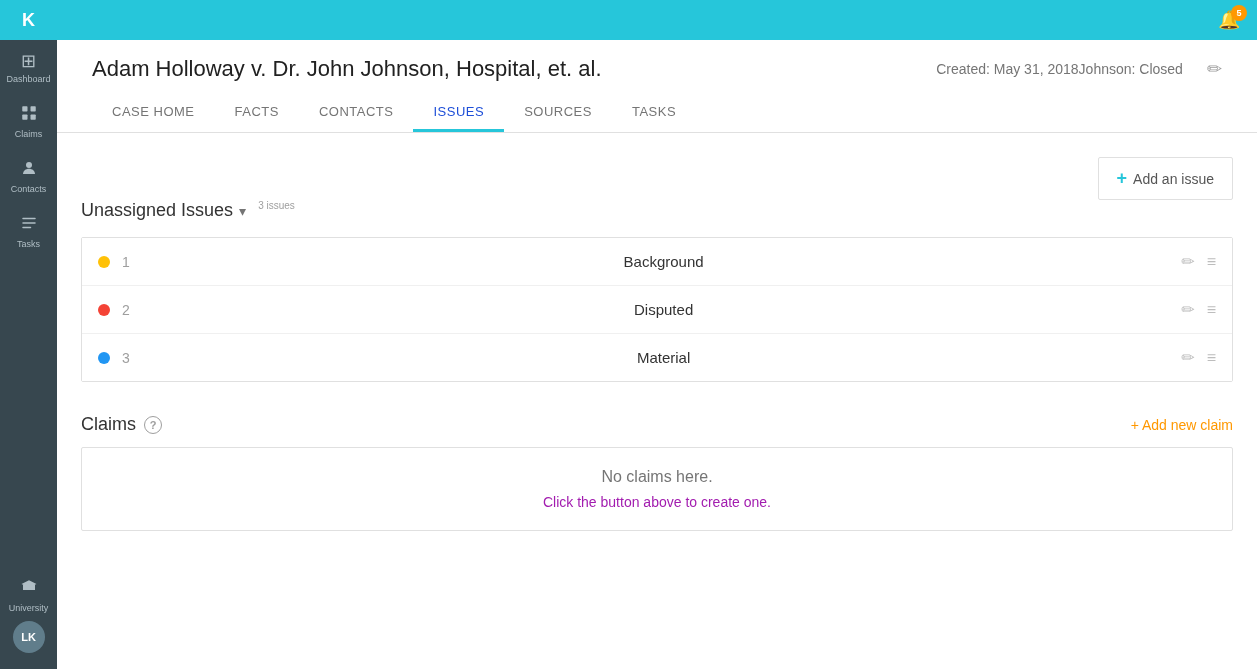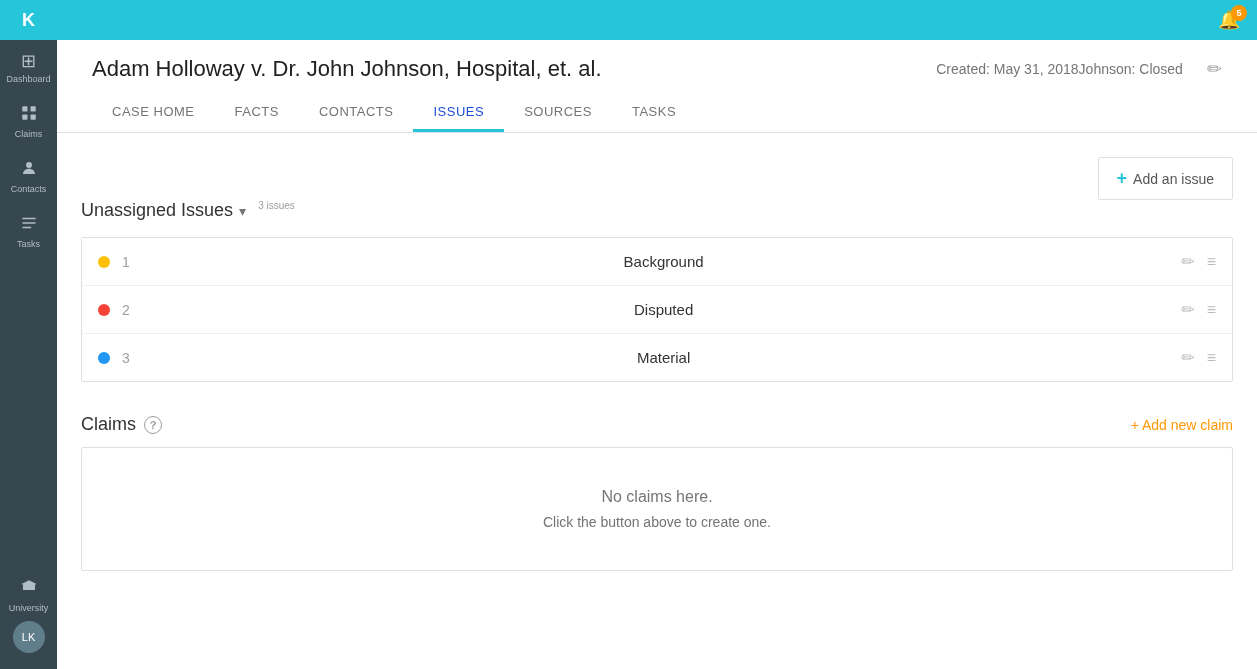--- a/index.html
+++ b/index.html
@@ -48,21 +48,21 @@
     .sidebar-avatar {
       width: 32px;
       height: 32px;
       border-radius: 50%;
       background: #607d8b;
       color: white;
       display: flex;
       align-items: center;
       justify-content: center;
       font-size: 11px;
-      font-weight: normal;
+      font-weight: bold;
       margin-bottom: 16px;
       cursor: pointer;
       text-align: right;
     }
 
     
     .main {
       flex: 1;
       display: flex;
       flex-direction: column;
@@ -280,32 +280,32 @@
       color: #ff9800;
       font-size: 14px;
       cursor: pointer;
       background: none;
       border: none;
     }
 
     .no-claims-box {
       border: 1px solid #e0e0e0;
       border-radius: 2px;
-      padding: 40px;
+      padding: 20px;
       text-align: center;
       color: #9e9e9e;
     }
     .no-claims-text {
       font-size: 16px;
       margin-bottom: 8px;
       color: #757575;
     }
     .no-claims-sub {
       font-size: 14px;
-      color: #737373;
+      color: #a21caf;
     }
   </style>
 </head>
 <body>
 
 <div class="sidebar">
   <div class="sidebar-logo">
     <span>K</span>
   </div>
 

